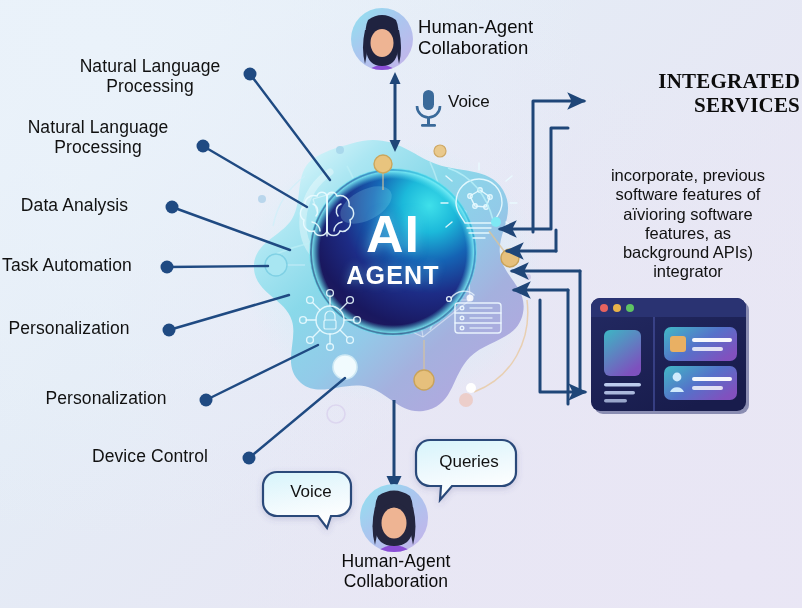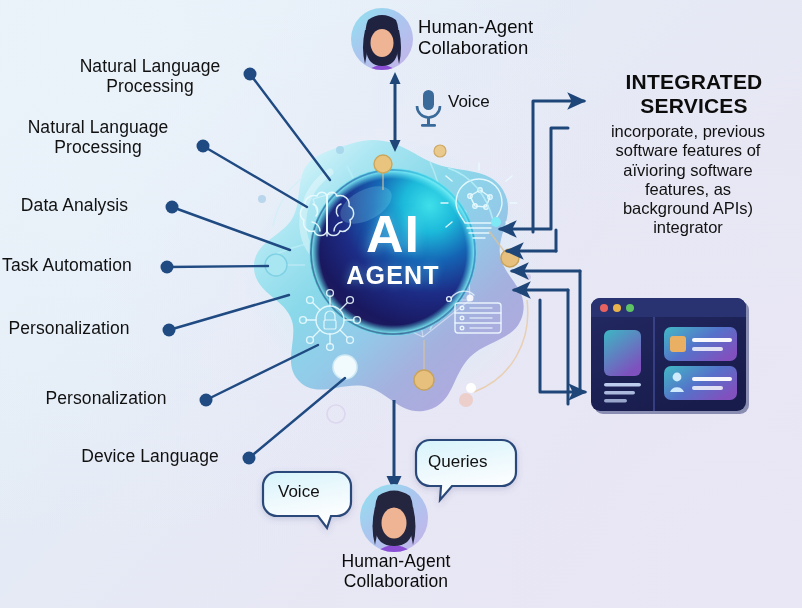--- a/index.html
+++ b/index.html
@@ -18,32 +18,33 @@
       linear-gradient(135deg,#e9f1f9 0%,#e4ecf6 32%,#e7e7f4 66%,#e8e6f3 100%);
   }
   #svgroot{position:absolute;left:0;top:0;width:802px;height:608px;}
   .lbl{
     position:absolute;color:#111;font-weight:400;
     letter-spacing:.1px;line-height:1.12;white-space:pre-line;
   }
   .leftlbl{font-size:17.5px;text-align:center;}
   .rt-title{
     position:absolute;font-weight:bold;color:#0c0c0c;
-    text-align:center;line-height:1.14;letter-spacing:.2px;
+    text-align:right;line-height:1.14;letter-spacing:.2px;font-family:Liberation Serif, serif;
   }
   .rt-body{
     position:absolute;color:#111;text-align:center;line-height:1.17;
     white-space:pre-line;
+    margin-top:44px;
   }
   .ha-title{
     position:absolute;font-weight:normal;color:#0b0b0b;
     line-height:1.16;white-space:pre-line;letter-spacing:.1px;
   }
   .bub-txt{
-    position:absolute;color:#111;text-align:left;
+    position:absolute;color:#111;text-align:center;
     font-size:17px;pointer-events:none;
   }
   .voice-txt{position:absolute;color:#111;font-size:17px;}
 </style>
 </head>
 <body>
 
 <div id="stage">
 
   <svg id="svgroot" viewBox="0 0 802 608">
@@ -361,21 +362,21 @@
   </svg>
 
   <div class="lbl leftlbl" style="right:562px;top:57px;width:180px;">Natural Language
 Processing</div>
   <div class="lbl leftlbl" style="right:609px;top:118px;width:190px;">Natural Language
 Processing</div>
   <div class="lbl leftlbl" style="right:640px;top:196px;width:175px;">Data Analysis</div>
   <div class="lbl leftlbl" style="right:645px;top:256px;width:180px;">Task Automation</div>
   <div class="lbl leftlbl" style="right:643px;top:319px;width:180px;">Personalization</div>
   <div class="lbl leftlbl" style="right:606px;top:389px;width:180px;">Personalization</div>
-  <div class="lbl leftlbl" style="right:562px;top:447px;width:180px;">Device Language</div>
+  <div class="lbl leftlbl" style="right:562px;top:447px;width:180px;">Device Control</div>
 
   <div class="ha-title" style="left:418px;top:16px;font-size:18.5px;">Human-Agent
 Collaboration</div>
   <div class="voice-txt" style="left:448px;top:92px;">Voice</div>
 
   <div class="bub-txt" style="left:278px;top:482px;width:66px;">Voice</div>
   <div class="bub-txt" style="left:428px;top:452px;width:82px;">Queries</div>
   <div class="ha-title" style="left:326px;top:551px;width:140px;text-align:center;font-size:17.5px;">Human-Agent
 Collaboration</div>
 

